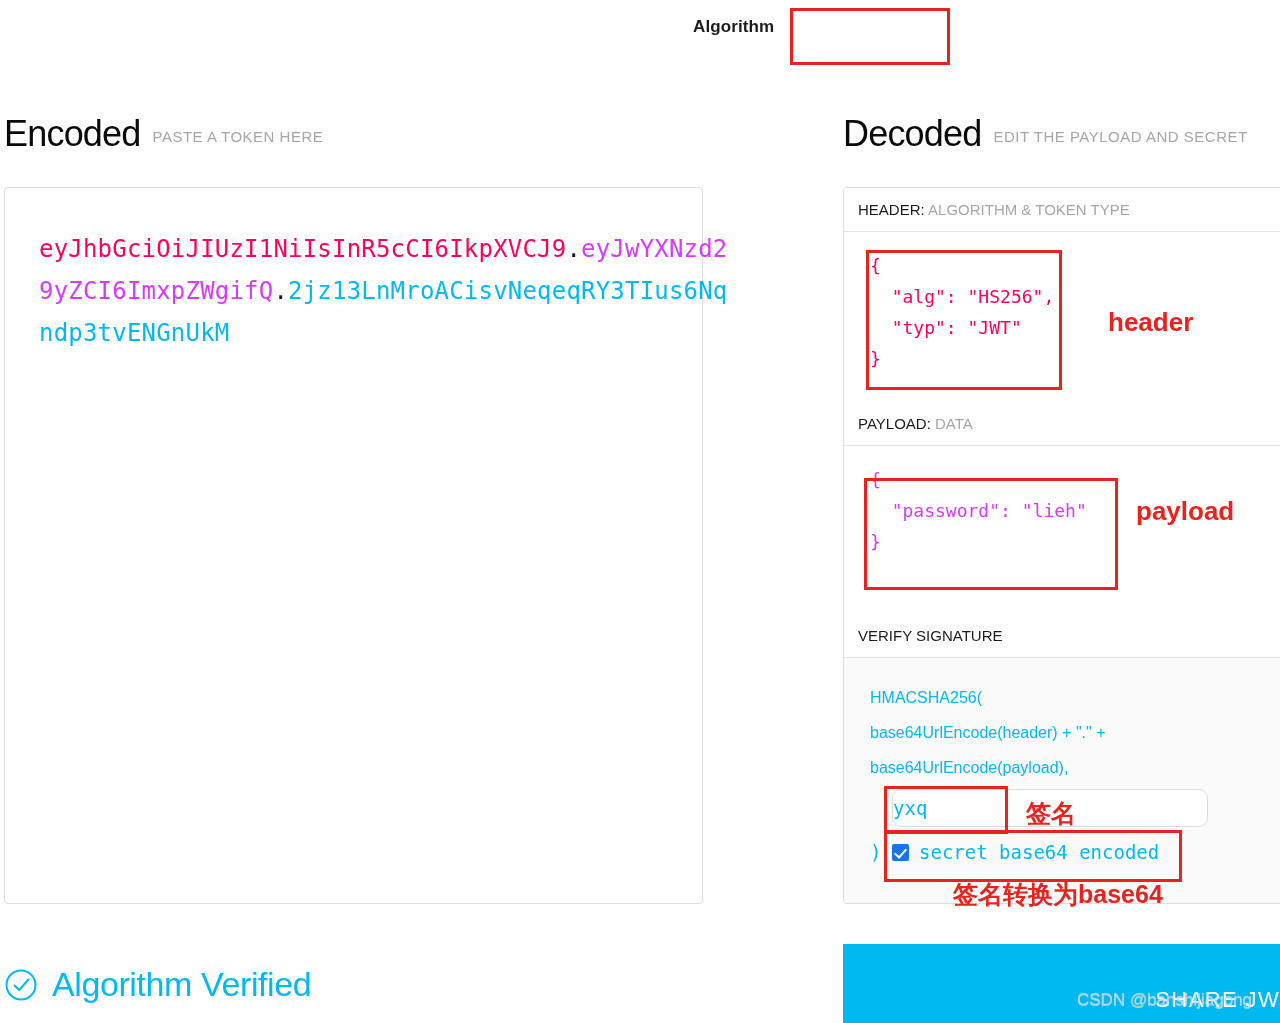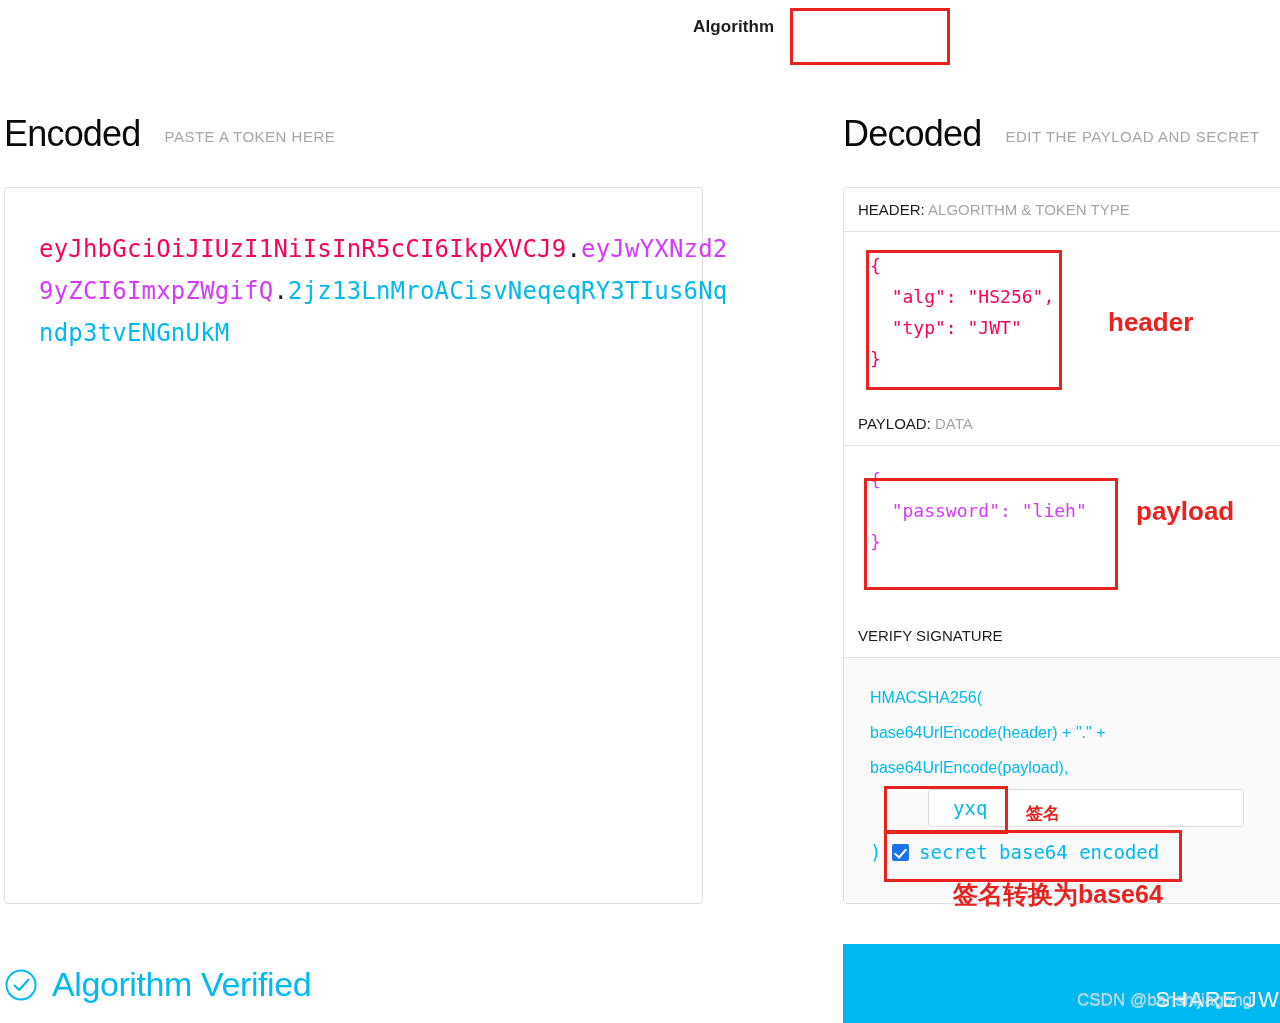--- a/index.html
+++ b/index.html
@@ -48,21 +48,21 @@
   
   .heading {
     position: absolute; white-space: nowrap;
   }
   .heading .big {
     font-size: 36px; font-weight: 400; color: #0a0a0a;
     letter-spacing: -0.8px;
   }
   .heading .small {
     font-size: 15px; color: #a6a6a6; letter-spacing: .5px;
-    margin-left: 24px; position: relative; top: -4px;
+    margin-left: 12px; position: relative; top: -4px;
   }
   #encoded-heading { left: 4px; top: 113px; }
   #decoded-heading { left: 843px; top: 113px; }
 
   
   .encoded-box {
     position: absolute; left: 4px; top: 187px;
     width: 699px; height: 717px;
     border: 1px solid #dedede; border-radius: 4px;
     background: #fff;
@@ -114,27 +114,26 @@
   }
   .code-header  { color: #fb015b; height: 170px; }
   .code-payload { color: #d63aff; height: 168px; }
   .code-sig     { color: #00b9f1; background: #fafafa; height: 100%;
                   padding: 22px 14px 10px 26px; line-height: 35px; }
 
   .sig-inputs { position: relative; margin-top: 2px; }
   .secret-input {
     position: absolute; left: 22px; top: 2px;
     width: 316px; height: 38px;
-    border: 1px solid #dcdcdc; border-radius: 3px;
+    border: 1px solid #dcdcdc; border-radius: 9px;
     background: #fff;
     font-family: "DejaVu Sans Mono", monospace;
     font-size: 19px; color: #00b9f1;
-    padding: 0 24px;
+    padding: 0 0;
     outline: none;
-    margin-left: 36px;
   }
   .b64-row {
     position: absolute; left: 22px; top: 48px;
     display: flex; align-items: center; gap: 10px;
     white-space: nowrap;
   }
   .b64-check {
     width: 17px; height: 17px; flex: 0 0 17px;
     background: #1a73e8; border-radius: 2px;
     position: relative;
@@ -175,21 +174,21 @@
   .ann-text {
     position: absolute; color: #e8231f;
     font-weight: bold; white-space: nowrap;
     pointer-events: none;
   }
   #ann-header-box  { left: 866px; top: 250px;  width: 196px; height: 140px; }
   #ann-header-text { left: 1108px; top: 322px;  font-size: 26px; transform: translateY(-50%); }
   #ann-payload-box { left: 864px; top: 478px;  width: 254px; height: 112px; }
   #ann-payload-text{ left: 1136px; top: 511px;  font-size: 26px; transform: translateY(-50%); }
   #ann-secret-box  { left: 884px; top: 786px;  width: 124px; height: 48px; }
-  #ann-secret-text { left: 1026px; top: 813px;  font-size: 17px; transform: translateY(-50%); }
+  #ann-secret-text { left: 1026px; top: 813px;  font-size: 25px; transform: translateY(-50%); }
   #ann-b64-box     { left: 884px; top: 830px;  width: 298px; height: 52px; }
   #ann-b64-text    { left: 953px; top: 894px;  font-size: 25px; transform: translateY(-50%); }
 
   
   .watermark {
     position: absolute; left: 1077px; top: 990px;
     font-size: 17px; color: #cfd6dc;
     opacity: .92; white-space: nowrap;
     text-shadow: 0 1px 0 rgba(255,255,255,.55);
     pointer-events: none;

